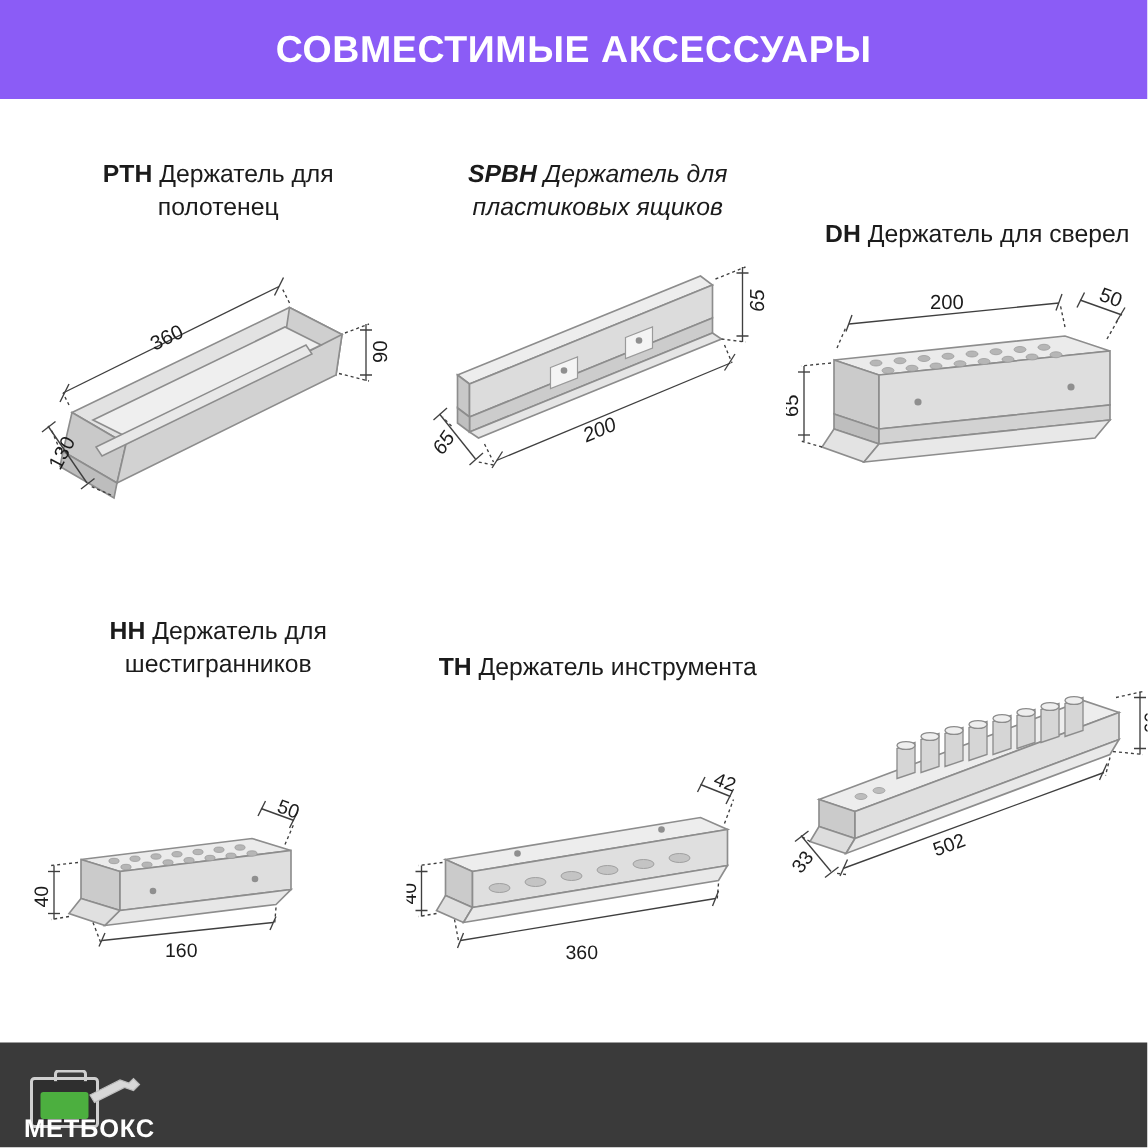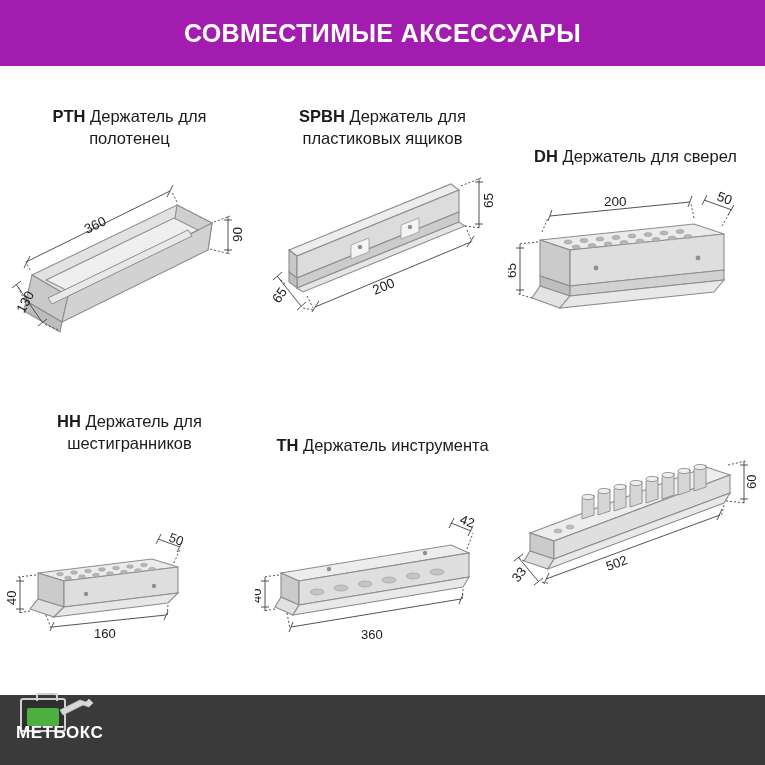--- a/index.html
+++ b/index.html
@@ -15,39 +15,39 @@
     width: 765px; height: 765px;
     position: relative;
     background: #ffffff;
   }
 
   
   .header {
     position: absolute;
     left: 0; top: 0;
     width: 765px; height: 66px;
-    background: #a21caf;
+    background: #8b5cf6;
     display: flex; align-items: center; justify-content: center;
   }
   .header-title {
     color: #ffffff;
     font-size: 25px;
     font-weight: bold;
     letter-spacing: 0.4px;
     text-transform: uppercase;
     text-align: center;
   }
 
   
   .footer {
     position: absolute;
     left: 0; bottom: 0;
     width: 765px; height: 70px;
     background: #3a3a3a;
-    display: flex; align-items: flex-start;
+    display: flex; align-items: flex-end;
   }
   .logo {
     margin-left: 12px;
     width: 150px; height: 50px;
     position: relative;
     display: flex; align-items: center;
   }
   .logo-box {
     position: absolute;
     left: 8px; top: 3px;
@@ -82,21 +82,21 @@
     left: 4px; top: 28px;
     color: #ffffff;
     font-size: 17px;
     font-weight: bold;
     letter-spacing: 0.5px;
   }
 
   
   .grid {
     position: absolute;
-    left: 0; top: 66px;
+    left: 16px; top: 66px;
     width: 659px; height: 629px;
   }
   .cell {
     position: absolute;
     width: 255px;
   }
   .cell .caption {
     text-align: center;
     font-size: 16.5px;
     line-height: 1.32;
@@ -106,21 +106,21 @@
   .cell .caption b { font-weight: bold; }
   .art {
     position: relative;
     width: 255px;
     height: 185px;
   }
   .art svg { display: block; }
 
   
   .c1 { left: 2px;   top: 40px; }
-  .c2 { left: 255px; top: 40px; }
+  .c2 { left: 255px; top: 40px; font-style: italic; }
   .c3 { left: 508px; top: 40px; margin-top: 40px; }
   .c4 { left: 2px;   top: 345px; }
   .c5 { left: 255px; top: 345px; margin-top: 24px; }
   .c6 { left: 508px; top: 345px; }
 </style>
 </head>
 <body>
 
 <div class="page">
 

